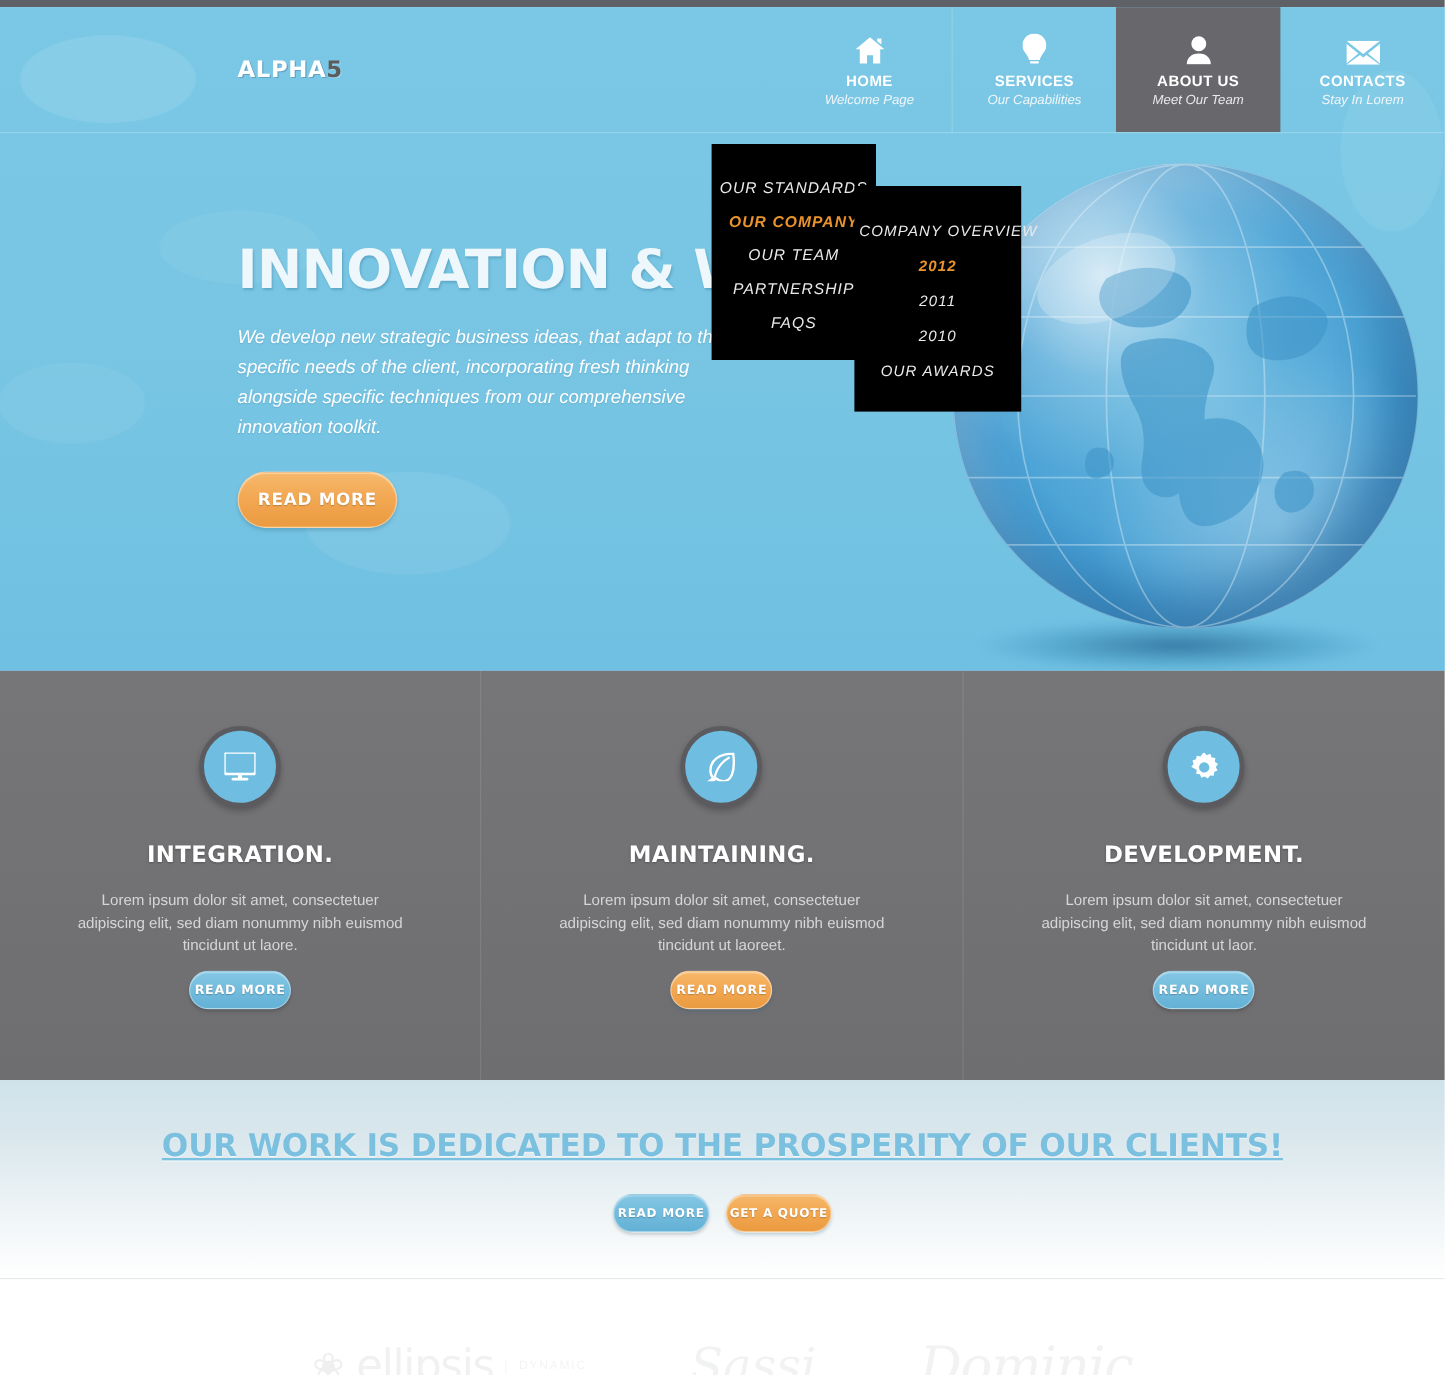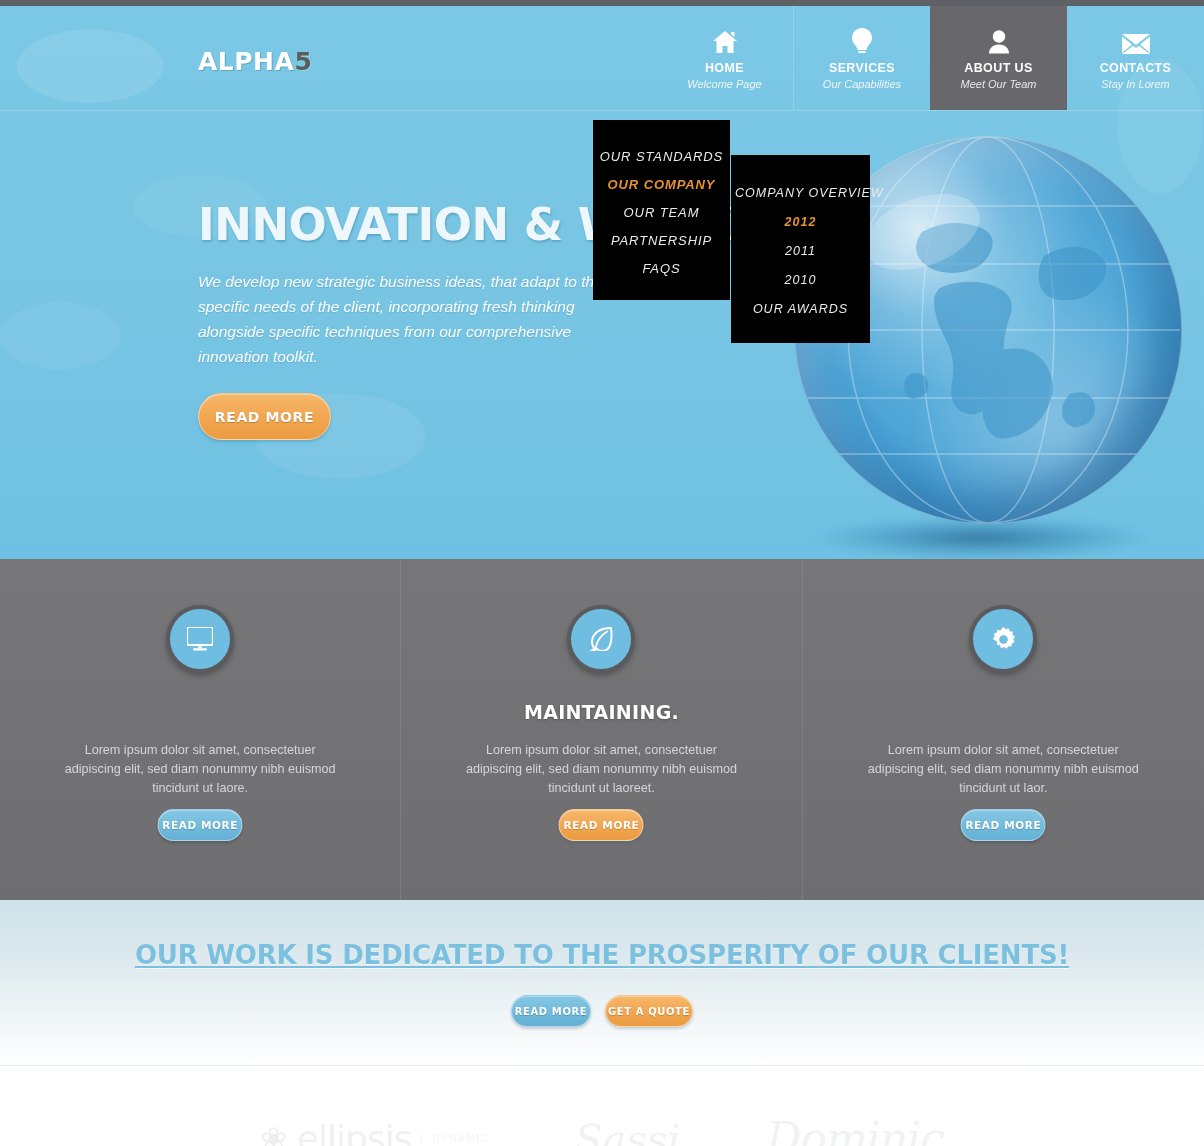--- a/index.html
+++ b/index.html
@@ -52,21 +52,21 @@
       radial-gradient(circle at 50% 45%, #6fbde2 0%, #4da4d6 52%, #2f86c3 82%, #2173ae 100%);
     box-shadow: inset -18px -22px 46px rgba(18,80,130,.45), inset 14px 16px 40px rgba(255,255,255,.35);
     overflow:hidden;
   }
   .globe svg { position:absolute; inset:0; }
 
   
   .header { position:absolute; top:6px; left:0; width:1204px; height:104px; z-index:20; }
   .logo {
     position:absolute; left:198px; top:41px;
-    font-size:25px; font-weight:bold; letter-spacing:.5px;
+    font-size:19px; font-weight:bold; letter-spacing:.5px;
     font-family:"DejaVu Sans", sans-serif;
   }
   .logo .l1 { color:#ffffff; text-shadow:1px 1px 0 rgba(70,120,150,.45); }
   .logo .l2 { color:#5c5c5c; text-shadow:1px 1px 0 rgba(255,255,255,.22); }
 
   .nav { position:absolute; right:0; top:0; height:104px; display:flex; }
   .nav-item {
     width:137px; height:104px;
     display:flex; flex-direction:column; align-items:center; justify-content:center;
     text-align:center; cursor:pointer; position:relative;
@@ -85,21 +85,21 @@
   }
   .nav-item.active .nav-s { color:#e8eaec; }
   .header-line {
     position:absolute; left:0; top:104px; width:1204px; height:1px;
     background:rgba(255,255,255,.22);
   }
 
   
   .dd { position:absolute; background:#000000; z-index:30; }
   .dd-1 { left:593px; top:120px; width:137px; padding:22px 0 18px; }
-  .dd-2 { left:731px; top:155px; width:139px; padding:23px 0 20px; }
+  .dd-2 { left:712px; top:155px; width:139px; padding:23px 0 20px; }
   .dd-link {
     display:block; text-align:center; color:#e9eaec;
     font-size:13px; font-style:italic; letter-spacing:.9px;
     padding:6.5px 4px; cursor:pointer; white-space:nowrap;
   }
   .dd-2 .dd-link { font-size:12.5px; letter-spacing:1px; padding:7.5px 4px; }
   .dd-link.on { color:#e8932e; font-weight:bold; }
 
   
   .hero-copy { position:absolute; left:198px; top:196px; z-index:10; width:420px; }
@@ -338,20 +338,21 @@
   <div class="services">
 
     <div class="svc">
       <div class="svc-ring">
         <svg width="26" height="24" viewBox="0 0 26 24">
             <rect x="0" y="0" width="26" height="18" rx="2" fill="none" stroke="#fff" stroke-width="2.2"></rect>
             <rect x="11.3" y="18" width="3.4" height="3.6"></rect>
             <rect x="6" y="21.2" width="14" height="2.2" rx="1.1"></rect>
           </svg>
       </div>
+      <div class="svc-h">INTEGRATION.</div>
       <div class="svc-p">Lorem ipsum dolor sit amet, consectetuer adipiscing elit, sed diam nonummy nibh euismod tincidunt ut laore.</div>
       <div class="btn btn-blue svc-btn">READ MORE</div>
     </div>
 
     <div class="svc">
       <div class="svc-ring">
         <svg width="24" height="24" viewBox="0 0 24 24">
             <path d="M22 1 C10 1 3 7 3 15 c0 3 1 5 2.5 6.5 L2 24 h3 l2.5-2.5 C9 23 11 24 13.5 24 20 24 24 17 22 1z" fill="none" stroke="#fff" stroke-width="2"></path>
             <path d="M19 4 C12 8 8 14 6.5 21" fill="none" stroke="#fff" stroke-width="1.8"></path>
           </svg>
@@ -361,20 +362,21 @@
       <div class="btn btn-orange svc-btn">READ MORE</div>
     </div>
 
     <div class="svc">
       <div class="svc-ring">
         <svg width="25" height="25" viewBox="0 0 25 25">
             <path d="M12.5 0 l2.1 2.3 3-1.1 1.1 3 3.1.5-.4 3.1 2.6 1.8-1.8 2.6 1.4 2.8-2.8 1.4-.3 3.1-3.1-.2-1.9 2.5-2.5-1.8-2.9 1.2-1.2-2.9-3.1-.5.5-3.1L1.7 12l2-2.4-1-2.9 2.9-1 .8-3 3 .8L11.2 1z"></path>
             <circle cx="12.5" cy="12.5" r="4.3" fill="#6fbde0"></circle>
           </svg>
       </div>
+      <div class="svc-h">DEVELOPMENT.</div>
       <div class="svc-p">Lorem ipsum dolor sit amet, consectetuer adipiscing elit, sed diam nonummy nibh euismod tincidunt ut laor.</div>
       <div class="btn btn-blue svc-btn">READ MORE</div>
     </div>
   </div>
 
   <div class="cta">
     <div class="cta-h">OUR WORK IS DEDICATED TO THE PROSPERITY OF OUR CLIENTS!</div>
     <div class="cta-btns">
       <div class="btn btn-blue cta-btn">READ MORE</div>
       <div class="btn btn-orange cta-btn wide">GET A QUOTE</div>

